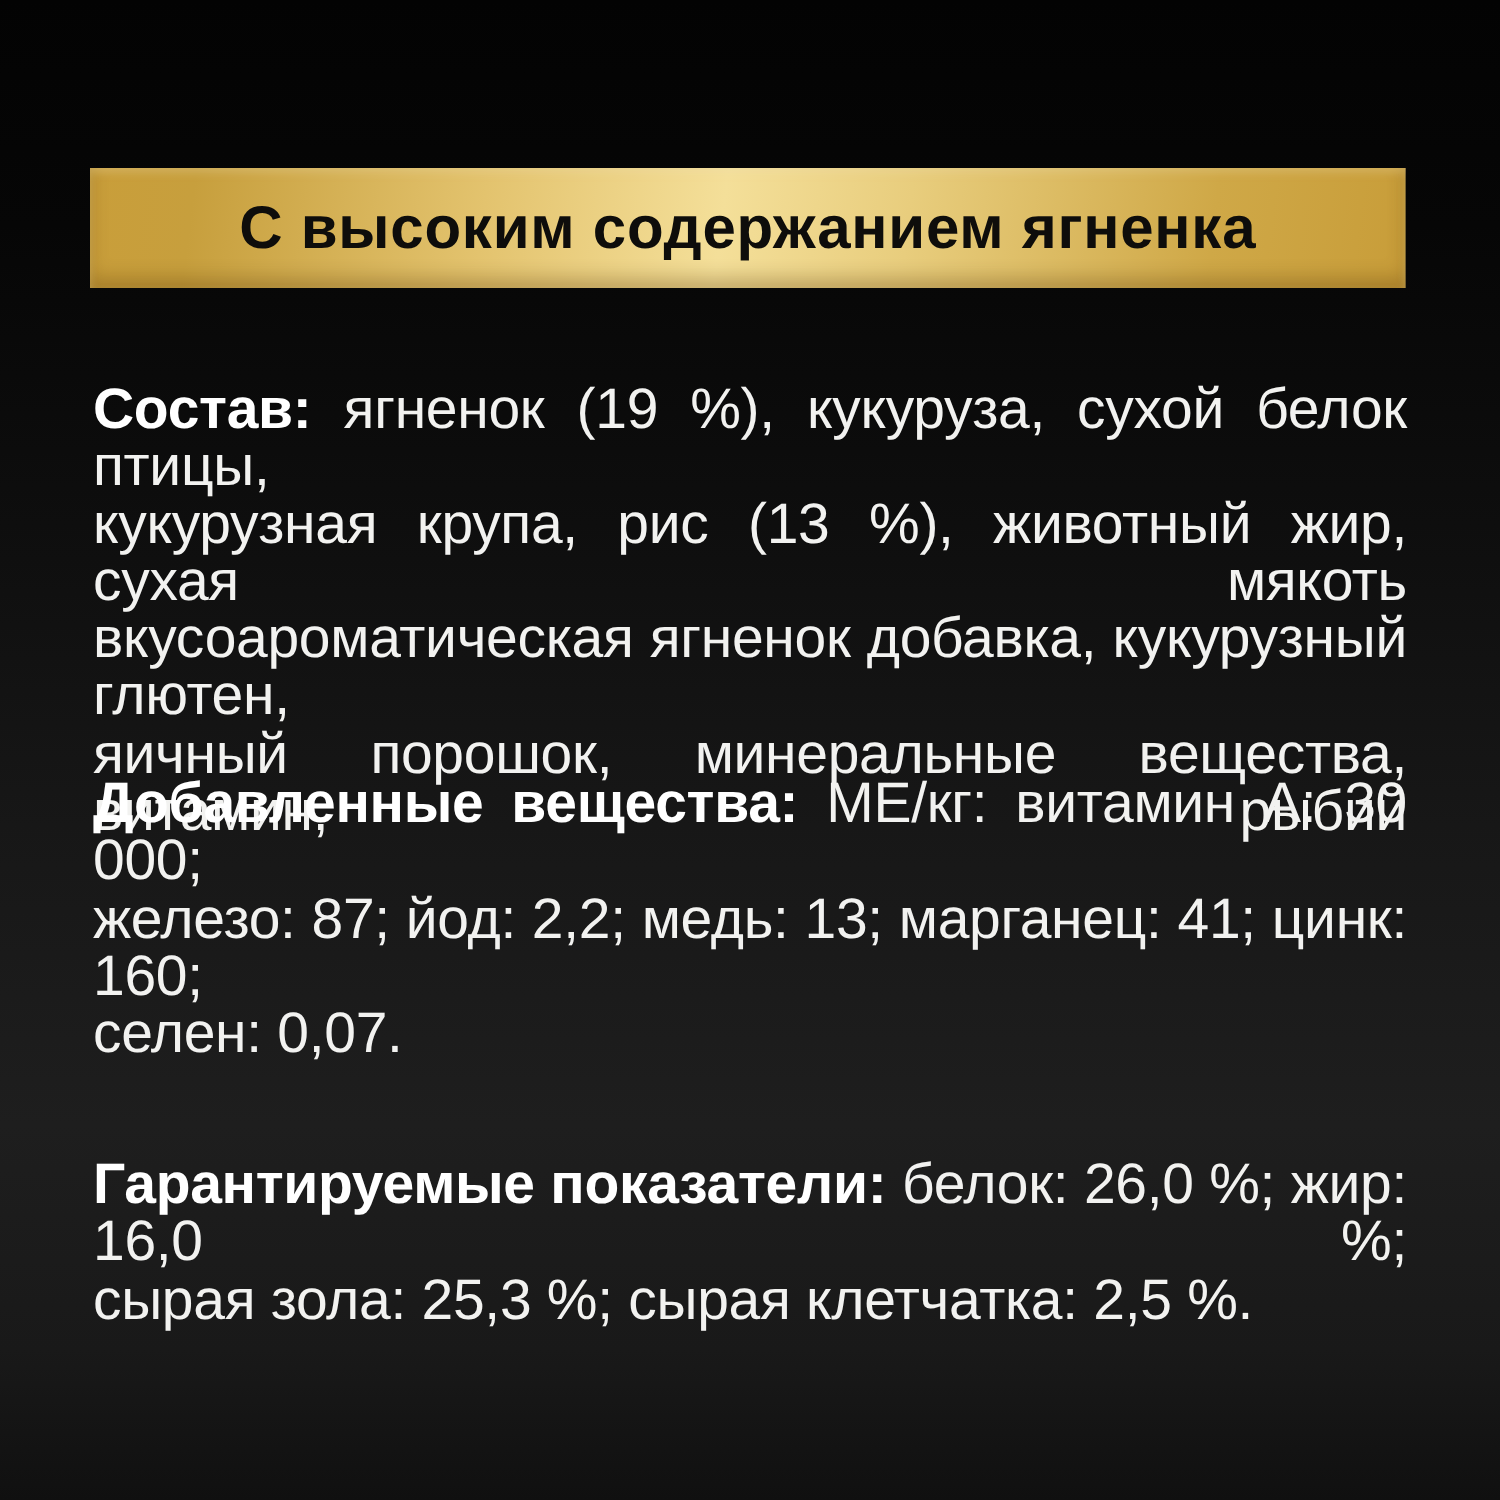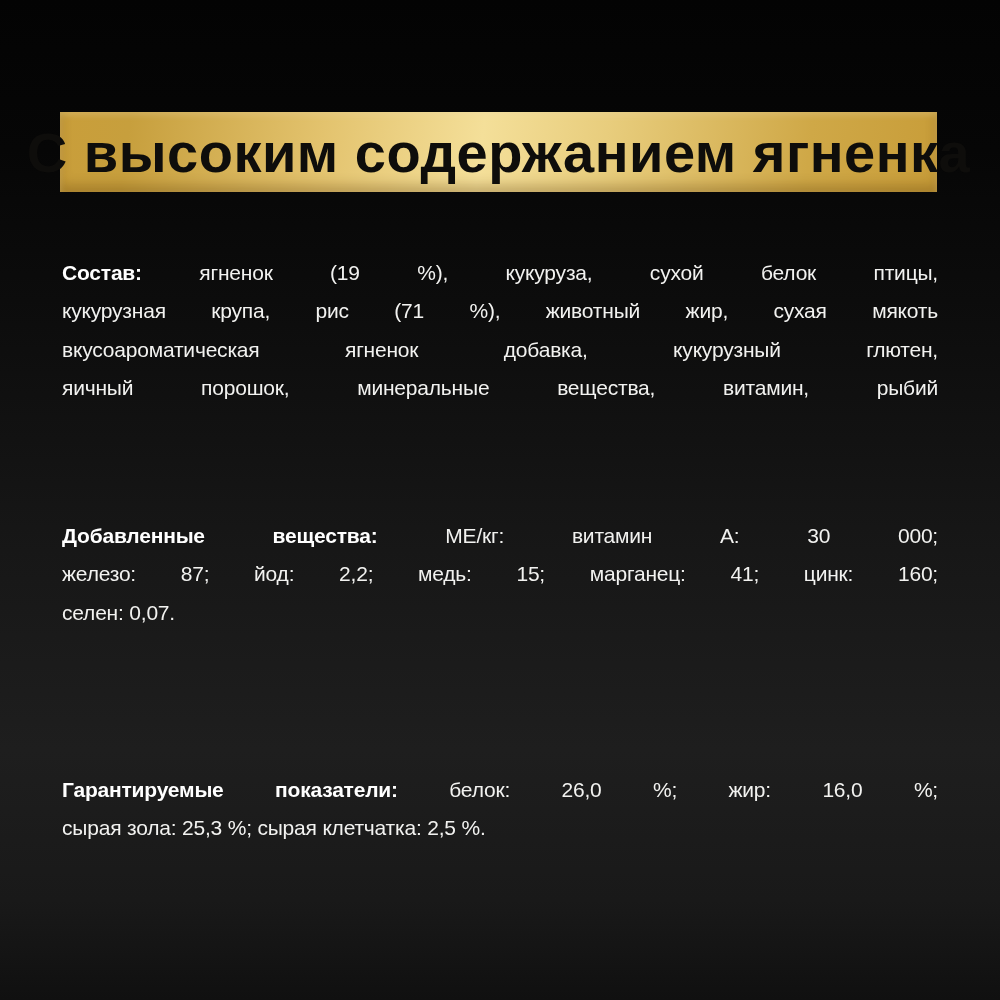--- a/index.html
+++ b/index.html
@@ -29,32 +29,32 @@
     background: linear-gradient(97deg,
       var(--gold-edge-left) 0%, #c79f3d 8%, #e3c36e 30%,
       var(--gold-center) 48%, #e8cd7d 62%, #cfa847 85%, var(--gold-edge-right) 100%);
     box-shadow: inset 0 3px 6px rgba(255,245,200,0.25),
                 inset 0 -7px 12px rgba(90,55,5,0.30);
     display: flex;
     align-items: center;
     justify-content: center;
   }
   .banner-title {
-    font-size: 56px;
+    font-size: 40px;
     font-weight: 700;
     color: #0e0d0b;
     letter-spacing: 0.5px;
     white-space: nowrap;
   }
   .textblock {
     position: absolute;
     left: 62px;
     width: 876px;
     color: #f2f2f0;
-    font-size: 21px;
+    font-size: 38px;
     letter-spacing: -0.2px;
     line-height: 38.3px;
     font-weight: 400;
   }
   .line {
     text-align: justify;
     text-align-last: justify;
     white-space: normal;
   }
   .line.last {
@@ -73,28 +73,28 @@
 <body>
 
 <div class="page">
 
   <div class="banner">
     <span class="banner-title">С высоким содержанием ягненка</span>
   </div>
 
   <section class="textblock" id="p-composition">
     <div class="line"><span class="lead">Состав:</span><span> ягненок (19 %), кукуруза, сухой белок птицы,</span></div>
-    <div class="line">кукурузная крупа, рис (71 %), животный жир, сухая мякоть</div>
+    <div class="line">кукурузная крупа, рис (13 %), животный жир, сухая мякоть</div>
     <div class="line">вкусоароматическая ягненок добавка, кукурузный глютен,</div>
     <div class="line">яичный порошок, минеральные вещества, витамин, рыбий</div>
   </section>
 
   <section class="textblock" id="p-additives">
     <div class="line"><span class="lead">Добавленные вещества:</span><span> МЕ/кг: витамин А: 30 000;</span></div>
-    <div class="line">железо: 87; йод: 2,2; медь: 15; марганец: 41; цинк: 160;</div>
+    <div class="line">железо: 87; йод: 2,2; медь: 13; марганец: 41; цинк: 160;</div>
     <div class="line last">селен: 0,07.</div>
   </section>
 
   <section class="textblock" id="p-guaranteed">
     <div class="line"><span class="lead">Гарантируемые показатели:</span><span> белок: 26,0 %; жир: 16,0 %;</span></div>
     <div class="line last">сырая зола: 25,3 %; сырая клетчатка: 2,5 %.</div>
   </section>
 
 </div>
 

